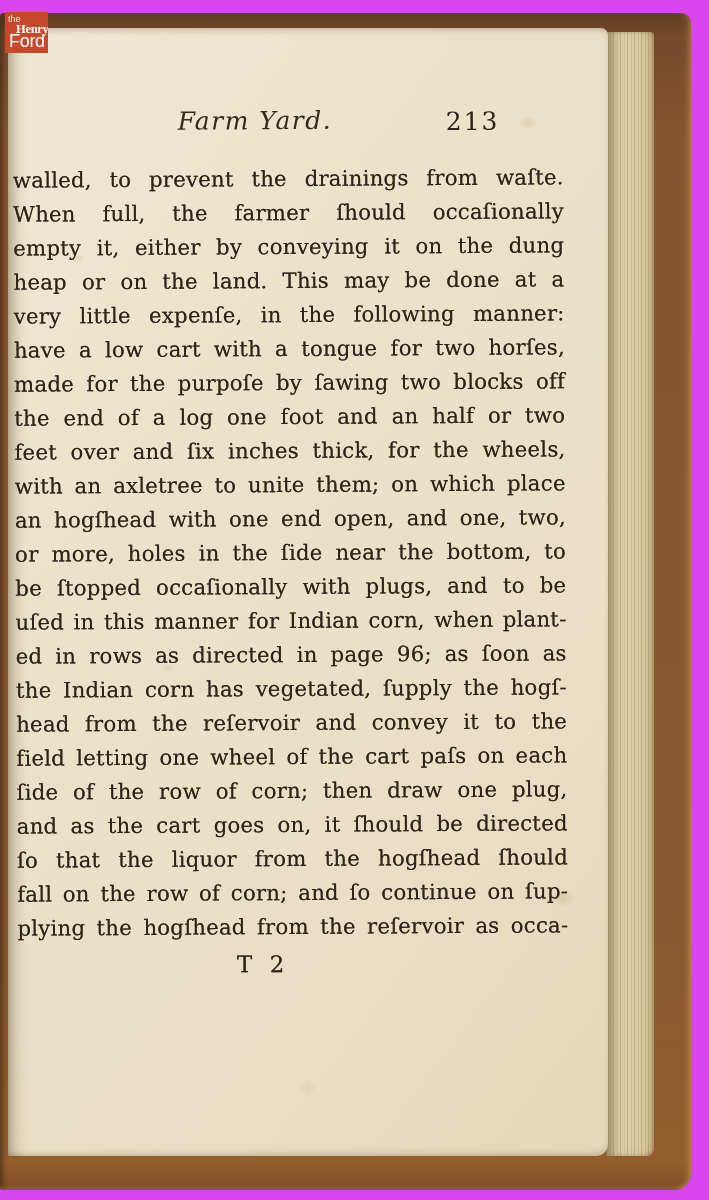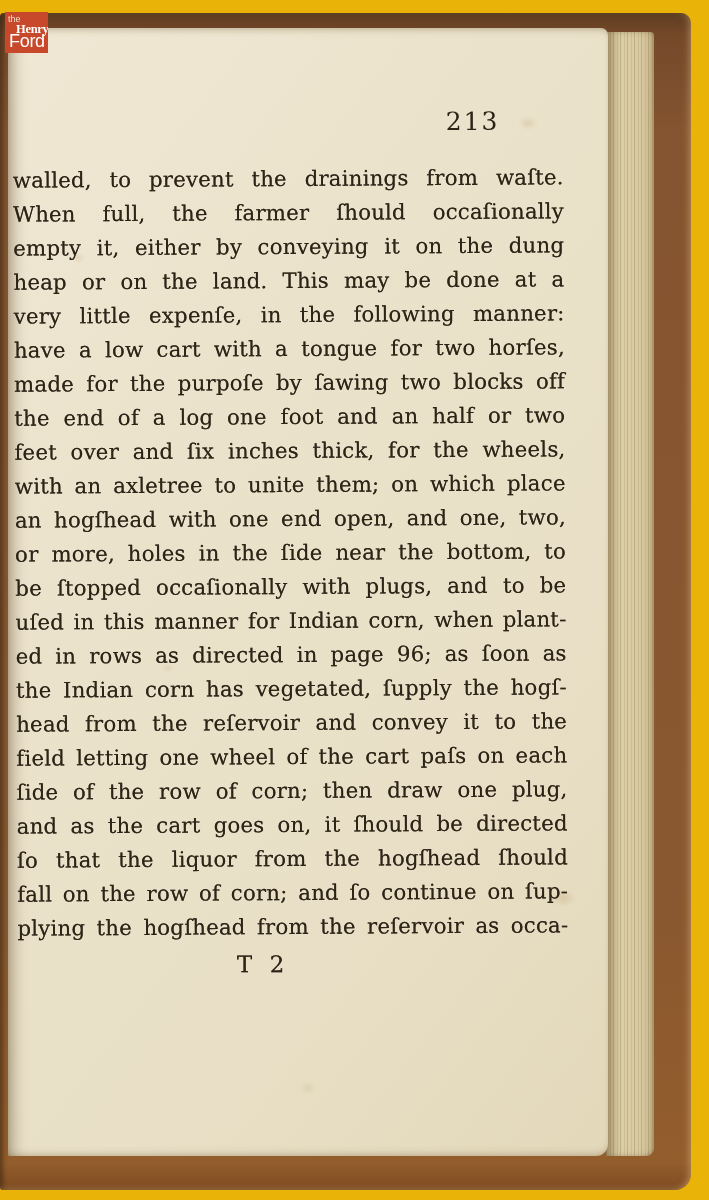--- a/index.html
+++ b/index.html
@@ -4,21 +4,21 @@
 <style>
   html, body {
     margin: 0;
     padding: 0;
     background: #000;
   }
   .photo {
     position: relative;
     width: 709px;
     height: 1200px;
-    background: #eab308;
+    background: #d946ef;
     overflow: hidden;
     font-family: "DejaVu Serif", serif;
   }
 
   
   .cover {
     position: absolute;
     left: 0;
     top: 13px;
     width: 691px;
@@ -176,20 +176,21 @@
 
   <div class="logo">
     <span class="the">the</span>
     <span class="henry">Henry</span>
     <span class="ford">Ford</span>
   </div>
 
   <div class="text-block">
 
     <div class="header-row">
+      <span class="header-title">Farm Yard.</span>
       <span class="page-num">213</span>
     </div>
 
     <div class="body-lines">
         <div class="line">walled, to prevent the drainings from waſte.</div>
         <div class="line">When full, the farmer ſhould occaſionally</div>
         <div class="line">empty it, either by conveying it on the dung</div>
         <div class="line">heap or on the land.  This may be done at a</div>
         <div class="line">very little expenſe, in the following manner:</div>
         <div class="line">have a low cart with a tongue for two horſes,</div>

